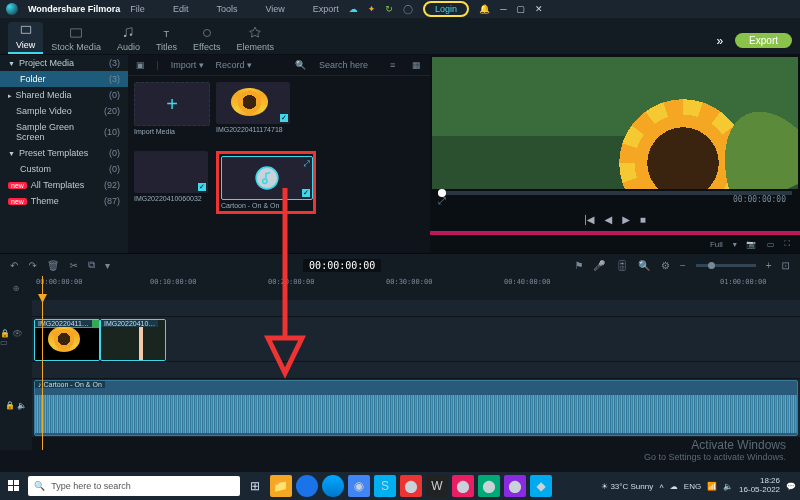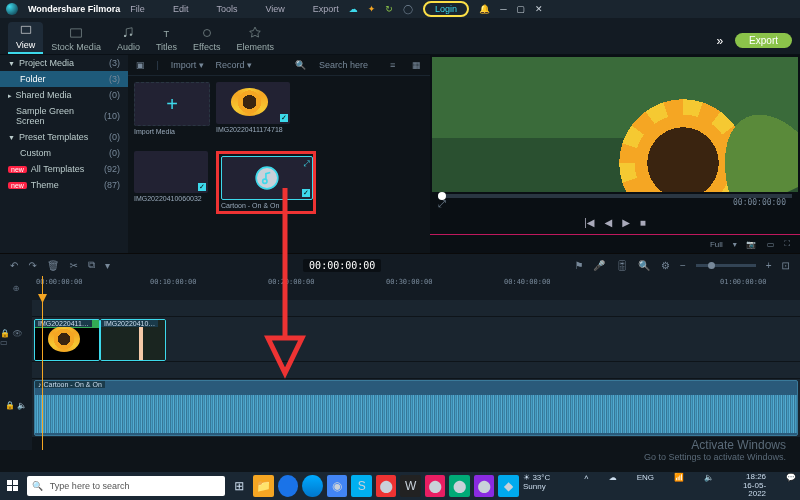--- a/index.html
+++ b/index.html
@@ -44,21 +44,21 @@
 .music-tile svg{stroke:#3dd9eb}
 .music-tile .corner{position:absolute;top:2px;right:2px;color:#3dd9eb;font-size:8px}
 .red-box{border:3px solid #e33;padding:2px}
 .preview{width:370px;background:#0a0f14;display:flex;flex-direction:column;position:relative}
 .preview-img{flex:1;margin:2px;position:relative;overflow:hidden;background:linear-gradient(#3a6b3a 0 60%,#2a5030 60%)}
 .big-sun{position:absolute;left:44%;top:12%;width:180px;height:180px;border-radius:50%;background:radial-gradient(circle,#3a2410 0 28%,#f5a623 28% 38%,transparent 38%)}
 .petals{position:absolute;left:44%;top:12%;width:180px;height:180px;border-radius:50%;background:conic-gradient(#f5c932 0 5%,#f5a623 5% 10%,#f5c932 10% 15%,#f5a623 15% 20%,#f5c932 20% 25%,#f5a623 25% 30%,#f5c932 30% 35%,#f5a623 35% 40%,#f5c932 40% 45%,#f5a623 45% 50%,#f5c932 50% 55%,#f5a623 55% 60%,#f5c932 60% 65%,#f5a623 65% 70%,#f5c932 70% 75%,#f5a623 75% 80%,#f5c932 80% 85%,#f5a623 85% 90%,#f5c932 90% 95%,#f5a623 95% 100%);-webkit-mask:radial-gradient(circle,transparent 0 28%,#000 28% 50%,transparent 50%)}
 .leaf{position:absolute;right:-8%;bottom:-6%;width:140px;height:120px;transform:rotate(-25deg);background:radial-gradient(ellipse at 50% 100%,#5a8a3a 0 50%,transparent 50%)}
 .pv-controls{height:24px;display:flex;align-items:center;gap:10px;padding:0 10px;color:#aab}
 .pv-time{font-size:8px;color:#789;margin-left:auto;margin-right:6px;font-family:monospace}
-.pv-bottom{height:18px;display:flex;align-items:center;gap:10px;padding:0 10px;color:#789;font-size:8px;border-top:1px solid #be185d}
+.pv-bottom{height:18px;display:flex;align-items:center;gap:10px;padding:0 10px;color:#789;font-size:8px;border-top:4px solid #be185d}
 .tl-tools{height:22px;background:#131b23;display:flex;align-items:center;gap:10px;padding:0 10px;color:#789;border-top:1px solid #0a0a0a}
 .tl-tools .spacer{flex:1}
 .tc-main{font-family:monospace;font-size:10px;color:#fff;background:#0a0f14;padding:1px 6px;border-radius:2px}
 .timeline{height:174px;background:#0e1419;display:flex}
 .tl-gutter{width:32px;background:#131b23;display:flex;flex-direction:column}
 .tl-gutter div{height:28px;display:flex;flex-direction:column;align-items:center;justify-content:center;gap:2px;color:#678;font-size:8px}
 .tl-body{flex:1;position:relative;overflow:hidden}
 .ruler{height:24px;background:#131b23;display:flex;position:relative;font-size:7px;color:#789;font-family:monospace}
 .ruler .tick{position:absolute;top:2px}
 .track{height:16px;background:#1a252f;border-bottom:1px solid #0e1419;position:relative}
@@ -71,21 +71,21 @@
 .playhead{position:absolute;top:0;bottom:0;width:1px;background:#f5a623}
 .playhead::before{content:"";position:absolute;top:18px;left:-4px;width:9px;height:9px;background:#f5a623;clip-path:polygon(0 0,100% 0,50% 100%)}
 .arrow-overlay{position:absolute;left:260px;top:188px;pointer-events:none}
 .arrow-overlay svg{overflow:visible}
 .activate{position:absolute;right:14px;bottom:38px;text-align:right;color:#5a6a78;font-size:9px}
 .activate .t{font-size:12px}
 .taskbar{position:absolute;bottom:0;left:0;right:0;height:28px;background:#1a2733;display:flex;align-items:center;gap:4px;padding:0 4px}
 .start{width:20px;color:#fff;display:flex;align-items:center;justify-content:center}
 .search-box{width:200px;height:20px;background:#fff;border-radius:2px;display:flex;align-items:center;gap:6px;padding:0 6px;color:#555;font-size:9px}
 .task-ico{width:22px;height:22px;border-radius:2px;display:flex;align-items:center;justify-content:center;font-size:12px}
-.tray{margin-left:auto;display:flex;gap:20px;color:#cde;font-size:8px}
+.tray{margin-left:auto;display:flex;align-items:center;gap:6px;color:#cde;font-size:8px}
 .tray .dt{text-align:right;line-height:1.1}
 svg{fill:currentColor}
 </style>
 </head>
 <body>
 
 <div class="titlebar">
   <div class="logo"></div>
   <span class="app-name">Wondershare Filmora</span>
   <div class="menu">
@@ -158,20 +158,24 @@
         <span><span class="tri">▼</span><span>Project Media</span></span>
         <span class="count">(3)</span>
       </div>
     <div class="side-row sel">
         <span style="padding-left:12px">Folder</span>
         <span class="count">(3)</span>
       </div>
     <div class="side-row">
         <span><span class="tri">▸</span><span>Shared Media</span></span>
         <span class="count">(0)</span>
+      </div>
+    <div class="side-row">
+        <span style="padding-left:8px">Sample Video</span>
+        <span class="count">(20)</span>
       </div>
     <div class="side-row">
         <span style="padding-left:8px">Sample Green Screen</span>
         <span class="count">(10)</span>
       </div>
     <div class="side-row">
         <span><span class="tri">▼</span><span>Preset Templates</span></span>
         <span class="count">(0)</span>
       </div>
     <div class="side-row">

